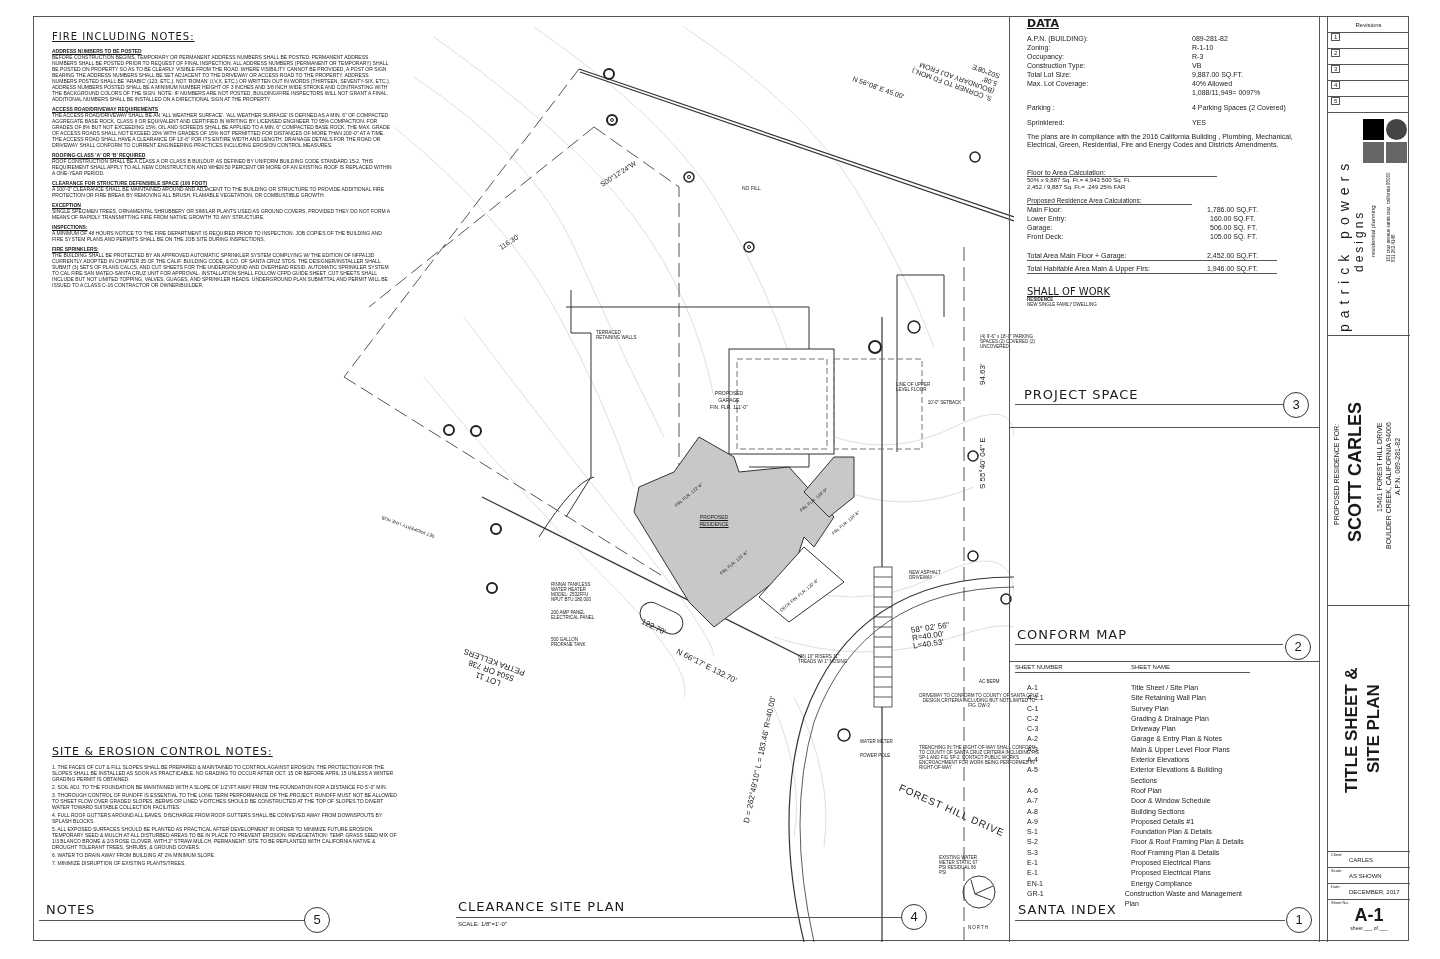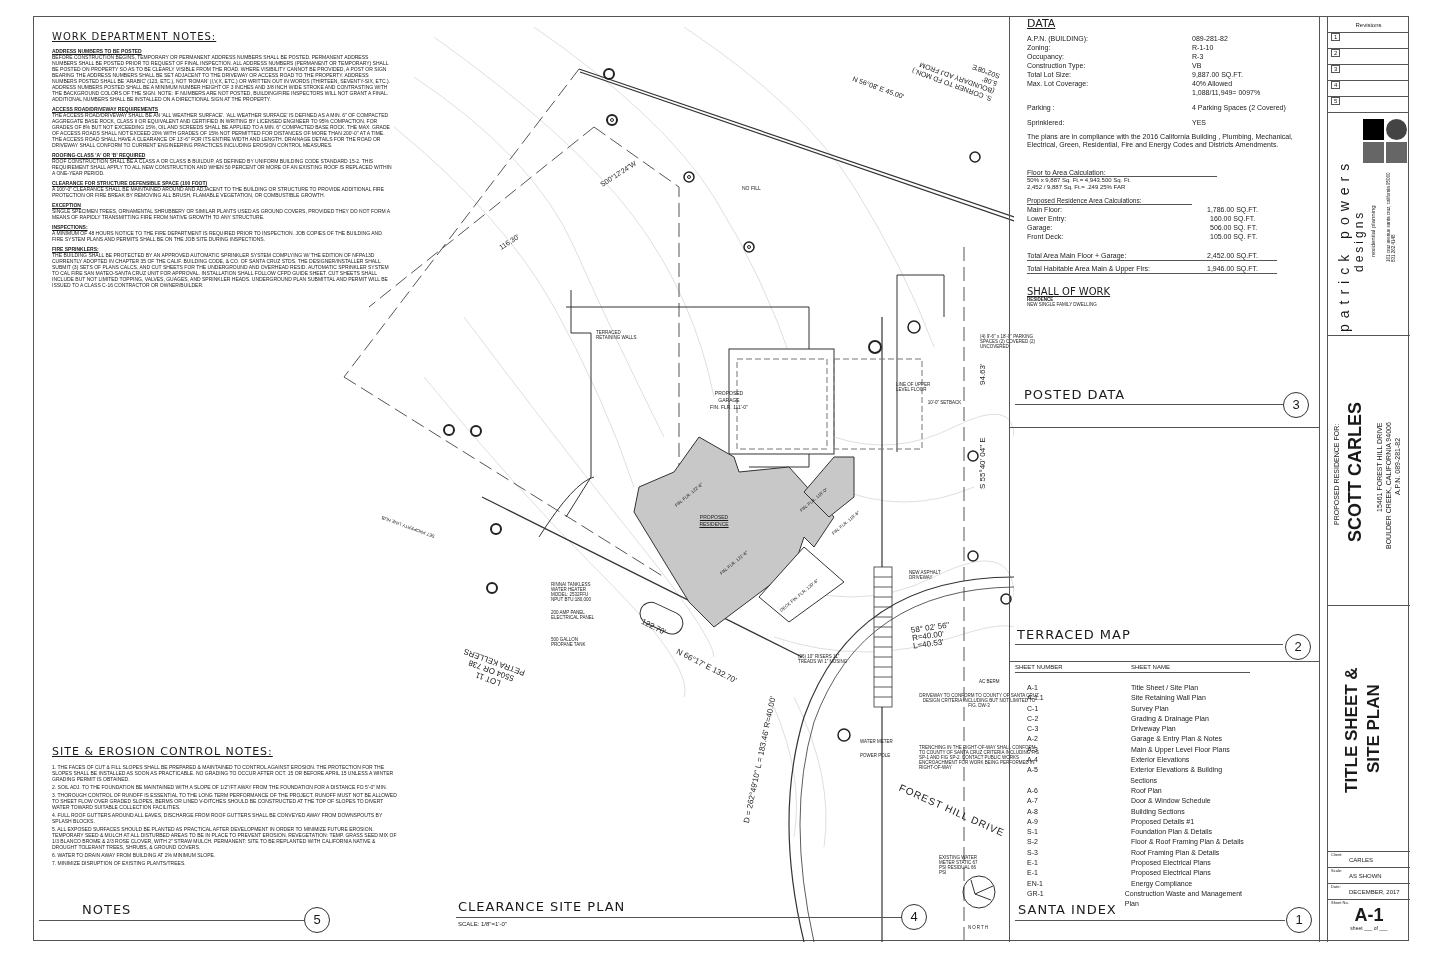--- a/index.html
+++ b/index.html
@@ -23,21 +23,21 @@
   .rot { transform-origin: left top; white-space: nowrap; }
   .tb-cell { border-bottom: 1px solid #555; font-size: 6px; padding: 1px 3px; }
   .tb-val { font-size: 6px; padding-left: 18px; }
 </style>
 </head>
 <body>
 
 <div class="sheet">
 
   <div class="abs notes">
-    <div class="h-title">WORK DEPARTMENT NOTES:</div>
+    <div class="h-title">FIRE INCLUDING NOTES:</div>
     <div class="n-head">ADDRESS NUMBERS TO BE POSTED</div>
     <div class="n-body">Before construction begins, temporary or permanent address numbers shall be posted. Permanent address numbers shall be posted prior to request of final inspection. All address numbers (permanent or temporary) shall be posted on property so as to be clearly visible from the road. Where visibility cannot be provided, a post or sign bearing the address numbers shall be set adjacent to the driveway or access road to the property. Address numbers posted shall be 'Arabic' (123, etc.), not 'Roman' (I,V,X, etc.) or written out in words (thirteen, seventy-six, etc.). Address numbers posted shall be a minimum number height of 3 inches and 3/8 inch wide stroke and contrasting with the background colors of the sign. Note: if numbers are not posted, building/fire inspectors will not grant a final. Additional numbers shall be installed on a directional sign at the property.</div>
     <div class="n-head">ACCESS ROAD/DRIVEWAY REQUIREMENTS</div>
     <div class="n-body">The access road/driveway shall be an 'all weather surface'. 'All weather surface' is defined as a min. 6" of compacted aggregate base rock, class II or equivalent and certified in writing by licensed engineer to 95% compaction. For grades of 8% but not exceeding 15%, oil and screeds shall be applied to a min. 6" compacted base rock. The max. grade of access roads shall not exceed 20% with grades of 15% not permitted for distances of more than 200'-0" at a time. The access road shall have a clearance of 13'-6" for its entire width and length. Drainage details for the road or driveway shall conform to current engineering practices including erosion control measures.</div>
     <div class="n-head">ROOFING-CLASS 'A' OR 'B' REQUIRED</div>
     <div class="n-body">Roof construction shall be a class A or class B buildup, as defined by uniform building code standard 15-2. This requirement shall apply to all new construction and when 50 percent or more of an existing roof is replaced within a one-year period.</div>
     <div class="n-head">CLEARANCE FOR STRUCTURE DEFENSIBLE SPACE (100 FOOT)</div>
     <div class="n-body">A 100'-0" clearance shall be maintained around and adjacent to the building or structure to provide additional fire protection or fire break by removing all brush, flamable vegetation, or combustible growth.</div>
     <div class="n-head">EXCEPTION</div>
     <div class="n-body">Single specimen trees, ornamental shrubbery or similar plants used as ground covers, provided they do not form a means of rapidly transmitting fire from native growth to any structure.</div>
@@ -50,21 +50,21 @@
   <div class="abs" style="left:18px; top:728px; width:345px;">
     <div class="h-title" style="font-size:11px;">SITE &amp; EROSION CONTROL NOTES:</div>
     <div class="n-body" style="margin-bottom:2px;">1. The faces of cut &amp; fill slopes shall be prepared &amp; maintained to control against erosion. The protection for the slopes shall be installed as soon as practicable. No grading to occur after Oct. 15 or before April 15 unless a winter grading permit is obtained.</div>
     <div class="n-body" style="margin-bottom:2px;">2. Soil adj. to the foundation be maintained with a slope of 1/2"/ft away from the foundation for a distance fo 5'-0" min.</div>
     <div class="n-body" style="margin-bottom:2px;">3. Thorough control of runoff is essential to the long term performance of the project. Runoff must not be allowed to sheet flow over graded slopes, berms or lined V-ditches should be constructed at the top of slopes to divert water toward suitable collection facilities.</div>
     <div class="n-body" style="margin-bottom:2px;">4. Full roof gutters around all eaves, discharge from roof gutters shall be conveyed away from downspouts by splash blocks.</div>
     <div class="n-body" style="margin-bottom:2px;">5. All exposed surfaces should be planted as practical after development in order to minimize future erosion. Temporary seed &amp; mulch at all disturbed areas to be in place to prevent erosion. Revegetation: temp. grass seed mix of 1/3 blanco brome &amp; 2/3 rose clover, with 2" straw mulch. Permanent: site to be replanted with California native &amp; drought tolerant trees, shrubs, &amp; ground covers.</div>
     <div class="n-body" style="margin-bottom:2px;">6. Water to drain away from building at 2% minimum slope.</div>
     <div class="n-body">7. Minimize disruption of existing plants/trees.</div>
   </div>
-  <div class="abs sec-label" style="left:12px; top:885px;margin-left:36px;">NOTES</div>
+  <div class="abs sec-label" style="left:12px; top:885px;">NOTES</div>
   <div class="abs sec-line" style="left:5px; top:903px; width:265px;"></div>
   <div class="abs bubble" style="left:270px; top:890px;">5</div>
 
   <svg class="abs" style="left:300px; top:0px;" width="680" height="925" viewBox="0 0 680 925">
 
     <g stroke="#d6d6d6" stroke-width="0.8" fill="none">
       <path d="M80 60 Q200 140 240 230 T330 420"></path>
       <path d="M60 110 Q170 200 220 290 T300 470"></path>
       <path d="M100 20 Q240 120 300 200 T380 380"></path>
       <path d="M200 10 Q330 100 380 180 T460 350"></path>
@@ -209,21 +209,21 @@
   <div class="abs" style="left:424px; top:904px; font-size:6px;">SCALE: 1/8"=1'-0"</div>
   <div class="abs bubble" style="left:867px; top:887px;">4</div>
   <div class="abs" style="left:934px; top:908px; font-size:4.5px; letter-spacing:1px;">NORTH</div>
 
   <div class="vdiv" style="left:975px; top:0; height:925px;"></div>
   <div class="vdiv" style="left:1285px; top:0; height:925px;"></div>
   <div class="hdiv" style="left:975px; top:410px; width:310px;"></div>
   <div class="hdiv" style="left:975px; top:644px; width:310px;"></div>
 
   <div class="abs" style="left:993px; top:0px; width:285px;">
-    <div style="font-family:'DejaVu Sans',sans-serif; font-size:11px; text-decoration:underline; margin-bottom:4px;">DATA</div>
+    <div style="font-family:'DejaVu Sans',sans-serif; font-size:11px; text-decoration:underline; margin-bottom:4px;font-weight:bold;">DATA</div>
     <div class="kv">
         <span class="k">A.P.N. (BUILDING):</span>
         <span>089-281-82</span>
       </div>
     <div class="kv">
         <span class="k">Zoning:</span>
         <span>R-1-10</span>
       </div>
     <div class="kv">
         <span class="k">Occupancy:</span>
@@ -279,26 +279,26 @@
         <span>2,452.00 SQ.FT.</span>
       </div>
     <div class="kv" style="margin-top:3px; border-bottom:1px solid #555; width:250px;">
         <span class="k" style="width:180px;">Total Habitable Area Main &amp; Upper Flrs:</span>
         <span>1,946.00 SQ.FT.</span>
       </div>
     <div style="font-family:'DejaVu Sans',sans-serif; font-size:10px; text-decoration:underline; margin-top:12px;">SHALL OF WORK</div>
     <div style="font-size:4.5px; line-height:5px; font-weight:bold;">RESIDENCE</div>
     <div style="font-size:4.5px; line-height:5px;">NEW SINGLE FAMILY DWELLING</div>
   </div>
-  <div class="abs sec-label" style="left:990px; top:370px;">POSTED DATA</div>
+  <div class="abs sec-label" style="left:990px; top:370px;">PROJECT SPACE</div>
   <div class="abs sec-line" style="left:981px; top:387px; width:268px;"></div>
   <div class="abs bubble" style="left:1249px; top:375px;">3</div>
 
   <div class="abs" style="left:976px; top:411px; width:309px; height:200px;"></div>
-  <div class="abs sec-label" style="left:983px; top:610px;">TERRACED MAP</div>
+  <div class="abs sec-label" style="left:983px; top:610px;">CONFORM MAP</div>
   <div class="abs sec-line" style="left:981px; top:627px; width:268px;"></div>
   <div class="abs bubble" style="left:1251px; top:617px;">2</div>
 
   <div class="abs" style="left:981px; top:647px; width:235px;">
     <div style="display:flex; font-size:6px; border-bottom:1px solid #555; padding-bottom:2px; margin-bottom:10px;">
       <span style="width:116px;">SHEET NUMBER</span>
       <span>SHEET NAME</span>
     </div>
     <div class="idx-row">
         <span class="n">A-1</span>

